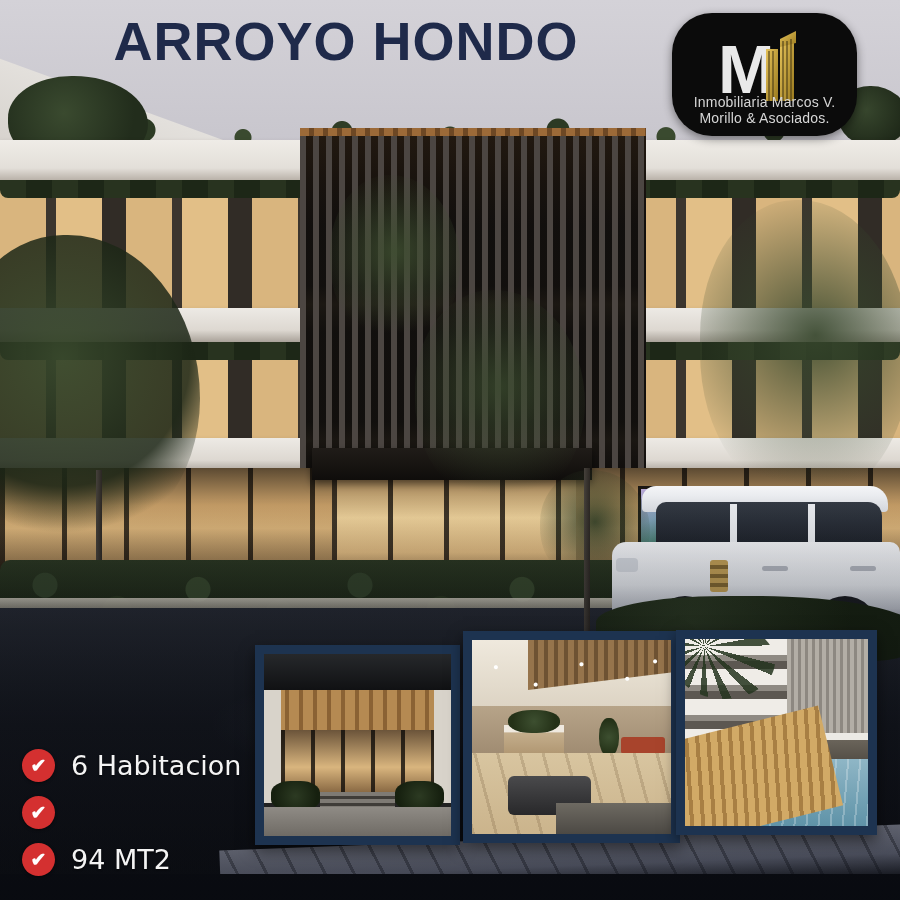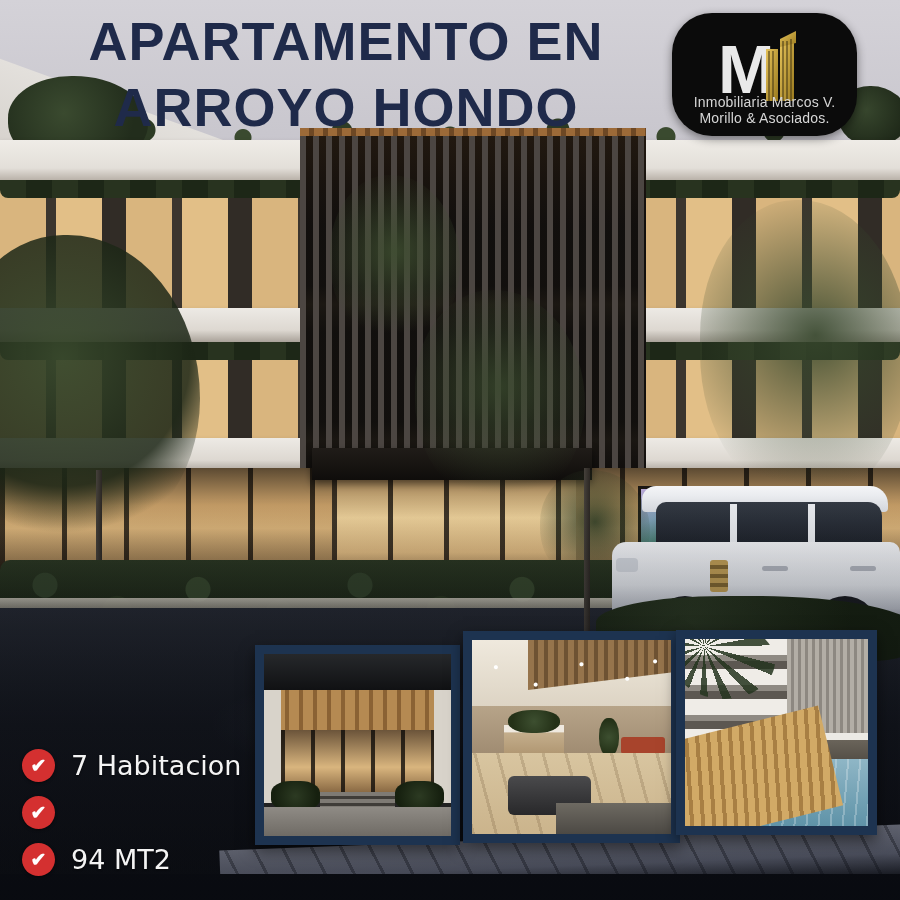--- a/index.html
+++ b/index.html
@@ -257,21 +257,20 @@
     </div>
 
     <div class="abs trunk trunk1"></div>
     <div class="abs hedge-front"></div>
     <div class="abs sidewalk-front"></div>
     <div class="abs asphalt-bottom"></div>
     <div class="abs vignette"></div>
   </div>
 
   <div class="abs title">
-    <div>APARTAMENTO EN</div>
     <div>ARROYO HONDO</div>
   </div>
 
   <div class="abs logo">
     <svg class="abs logo-art" viewBox="0 0 90 76">
       <defs>
         <linearGradient id="gold" x1="0" y1="0" x2="1" y2="1">
           <stop offset="0" stop-color="#e6c35a"></stop>
             <stop offset="1" stop-color="#9a7a1e"></stop>
         </linearGradient>
@@ -330,21 +329,21 @@
       <div class="abs ph3-chairs"></div>
       <div class="abs ph3-pool"></div>
       <div class="abs ph3-deck"></div>
       <div class="abs ph3-palm"></div>
     </div>
   </div>
 
   <div class="abs features">
     <div class="feat">
       <span class="check">✔</span>
-      <span class="feat-label">7 Habitacion</span>
+      <span class="feat-label">6 Habitacion</span>
     </div>
     <div class="feat">
       <span class="check">✔</span>
     </div>
     <div class="feat">
       <span class="check">✔</span>
       <span class="feat-label">94 MT2</span>
     </div>
   </div>
 

